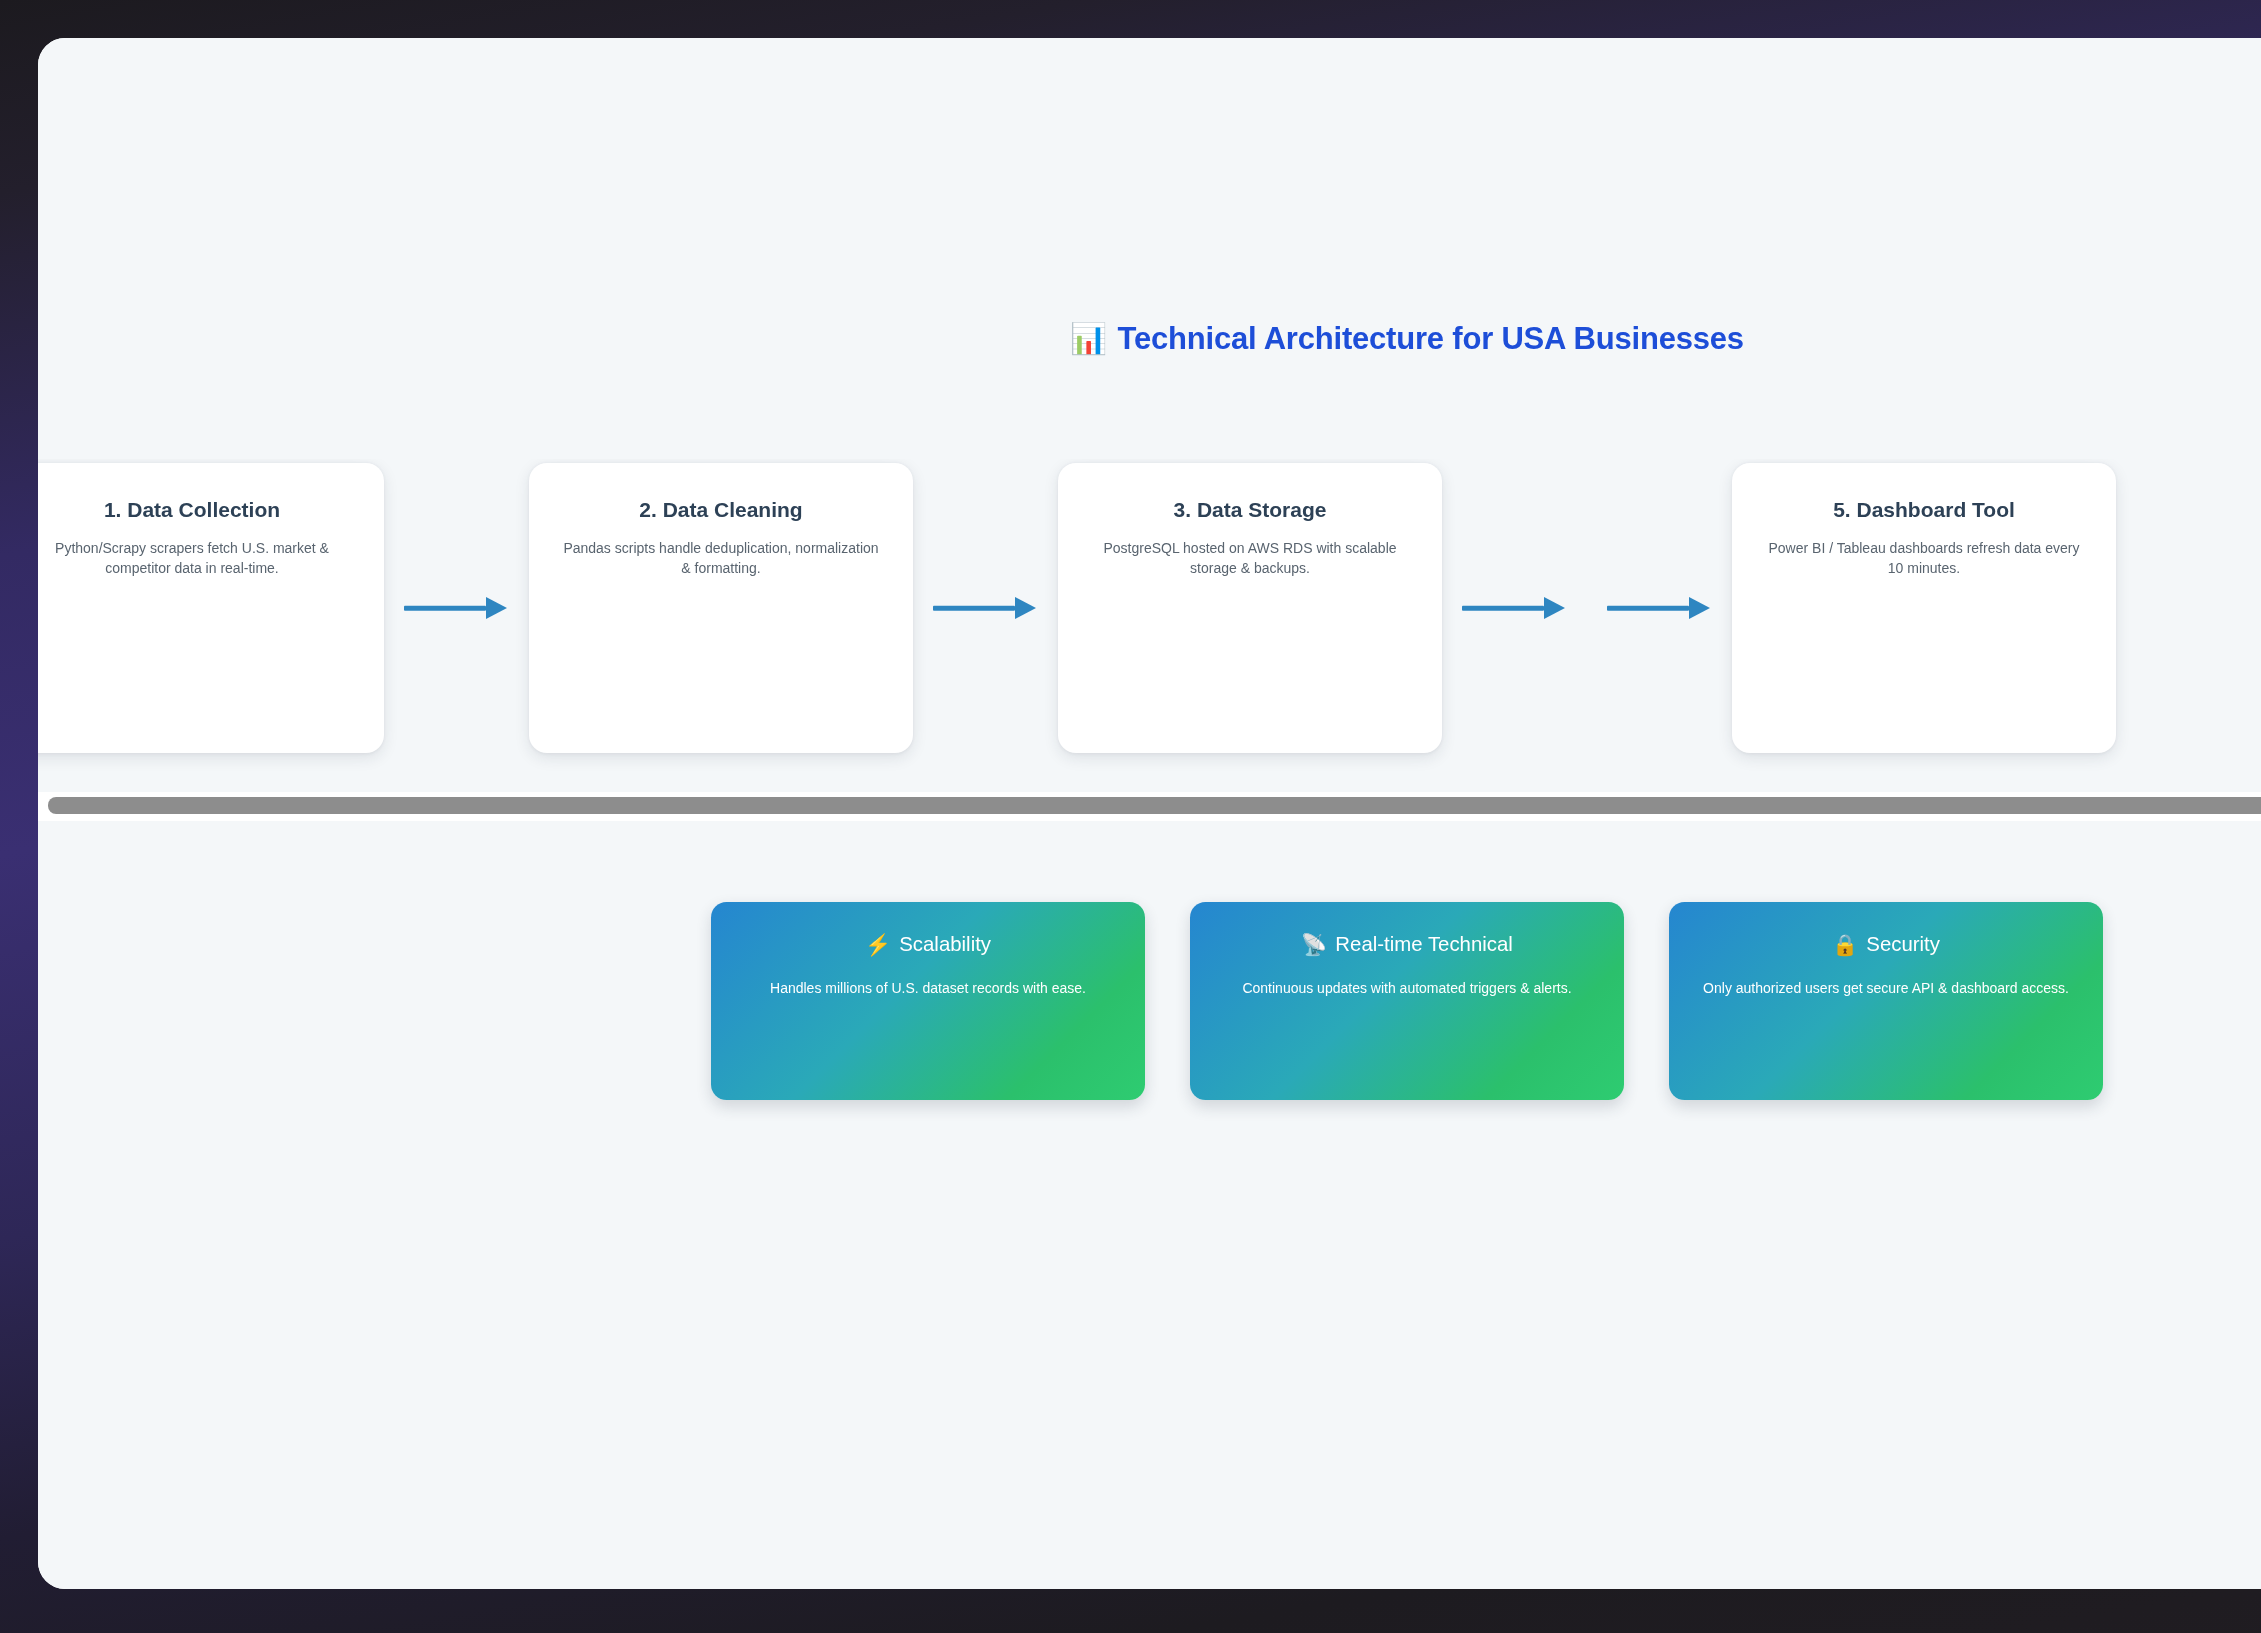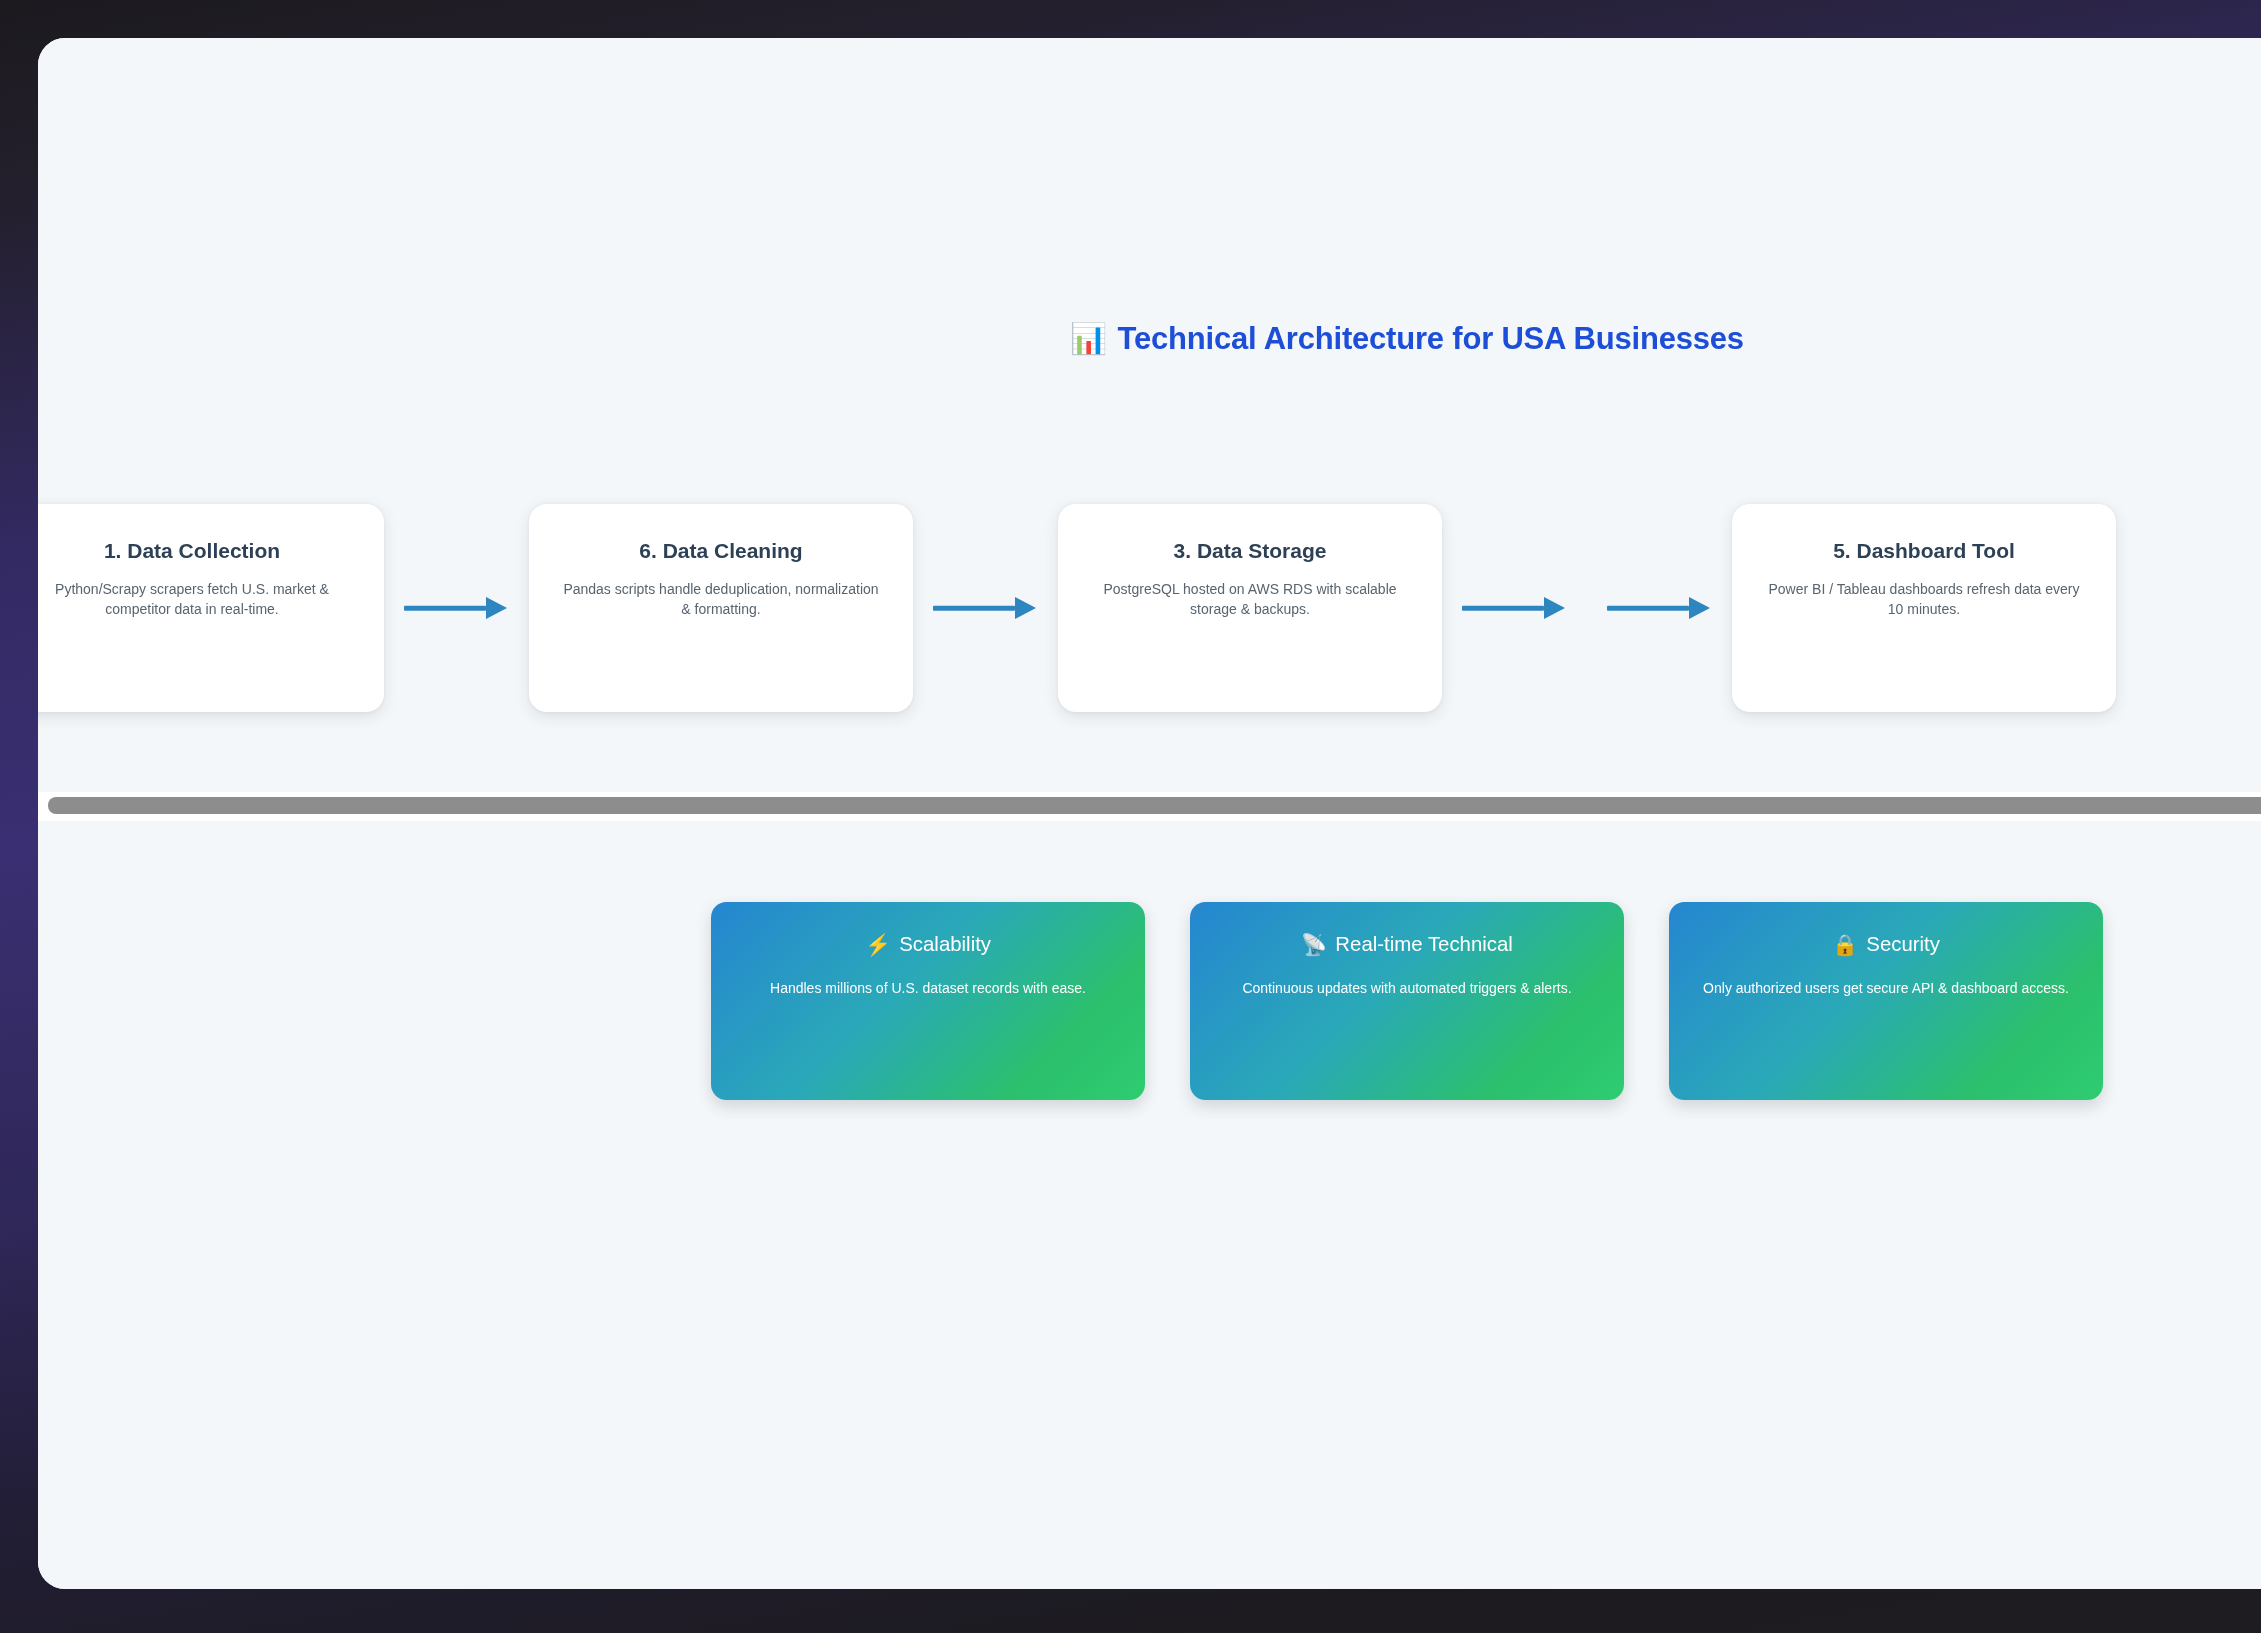--- a/index.html
+++ b/index.html
@@ -83,21 +83,21 @@
     top: 0;
     display: flex;
     align-items: center;
     height: 298px;
   }
 
   
   .step-card {
     flex: 0 0 auto;
     width: 384px;
-    height: 208px;
+    height: 290px;
     background: #ffffff;
     border-radius: 18px;
     box-shadow: 0 4.5px 15.4px rgba(28, 42, 60, 0.10),
                 0 0.9px 3.6px rgba(28, 42, 60, 0.06);
     padding: 35px 28px 0 28px;
     text-align: center;
   }
   .step-title {
     font-size: 21px;
     font-weight: 700;
@@ -222,21 +222,21 @@
           <div class="step-title">1. Data Collection</div>
           <div class="step-desc">Python/Scrapy scrapers fetch U.S. market &amp; competitor data in real-time.</div>
         </div>
 
         <div class="arrow">
           <div class="shaft"></div>
           <div class="head"></div>
         </div>
 
         <div class="step-card">
-          <div class="step-title">6. Data Cleaning</div>
+          <div class="step-title">2. Data Cleaning</div>
           <div class="step-desc">Pandas scripts handle deduplication, normalization &amp; formatting.</div>
         </div>
 
         <div class="arrow">
           <div class="shaft"></div>
           <div class="head"></div>
         </div>
 
         <div class="step-card">
           <div class="step-title">3. Data Storage</div>

